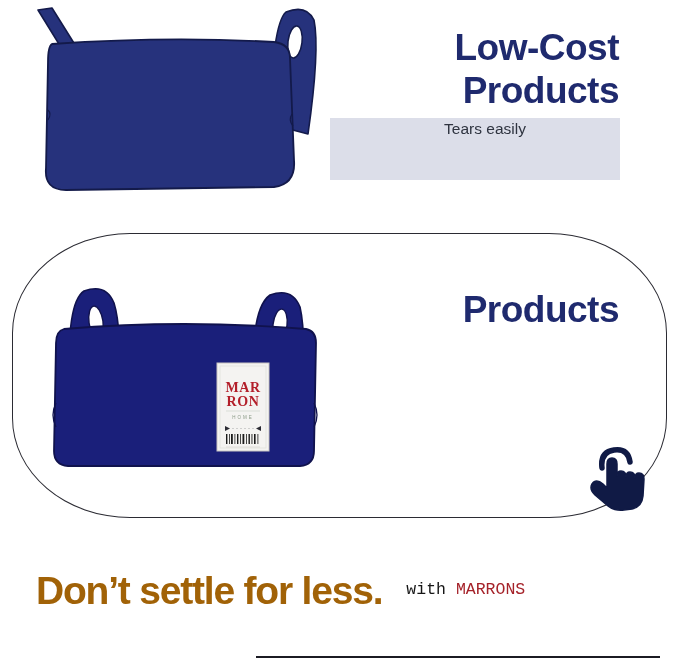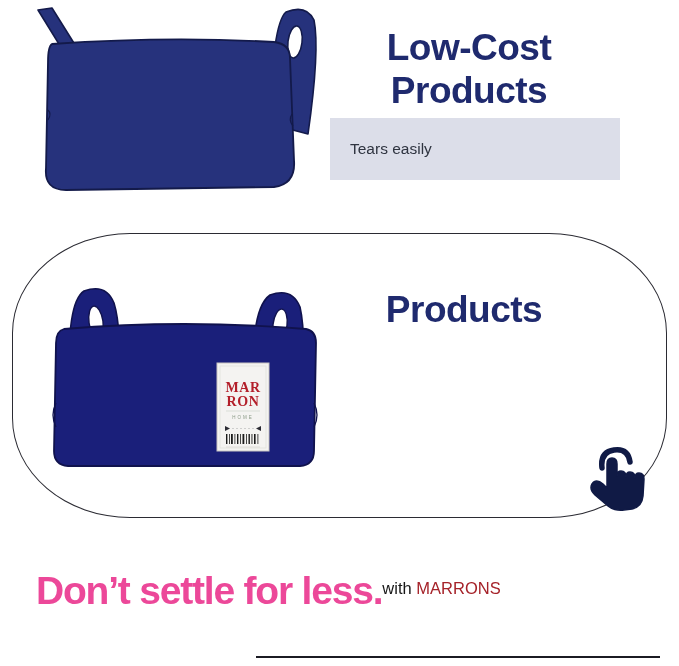--- a/index.html
+++ b/index.html
@@ -19,37 +19,37 @@
   .stage {
     position: absolute;
     inset: 0;
   }
 
   
   .desc-box {
     position: absolute;
     background: #dcdee9;
     display: flex;
-    flex-direction: column;
+    flex-direction: row;
     justify-content: center;
   }
   .desc-line {
     color: #2f3440;
     font-size: 15.5px;
     line-height: 22px;
     white-space: nowrap;
   }
 
   .section-title {
     position: absolute;
     color: #1f2a6e;
     font-weight: bold;
     font-size: 37px;
     line-height: 43px;
-    text-align: center;
+    text-align: right;
     letter-spacing: -0.5px;
   }
 
   
   #low-cost-title {
     right: 60px;
     top: 26px;
     width: 300px;
   }
   #low-cost-desc {
@@ -115,36 +115,38 @@
     position: absolute;
     left: 36px;
     top: 568px;
     width: 620px;
   }
   .tagline-row {
     display: flex;
     align-items: baseline;
   }
   .tagline-line {
-    color: #ec4899;
+    color: #a16207;
     font-weight: bold;
     font-size: 39px;
     line-height: 46px;
     letter-spacing: -1.2px;
     white-space: nowrap;
   }
   .tagline-line.underlined {
     position: relative;
   }
   .brand-note {
+    margin-left: 24px;
     font-size: 16.5px;
     font-weight: normal;
     white-space: nowrap;
     position: relative;
     top: -10px;
+    font-family: Liberation Mono, monospace;
   }
   .brand-note .with { color: #161616; }
   .brand-note .brand { color: #a52229; }
 
   #endures-underline {
     position: absolute;
     left: 256px;
     top: 656px;
     width: 404px;
     height: 1.6px;

